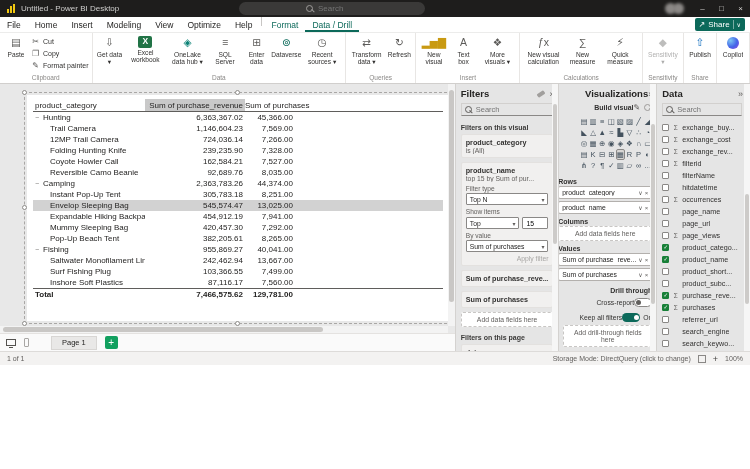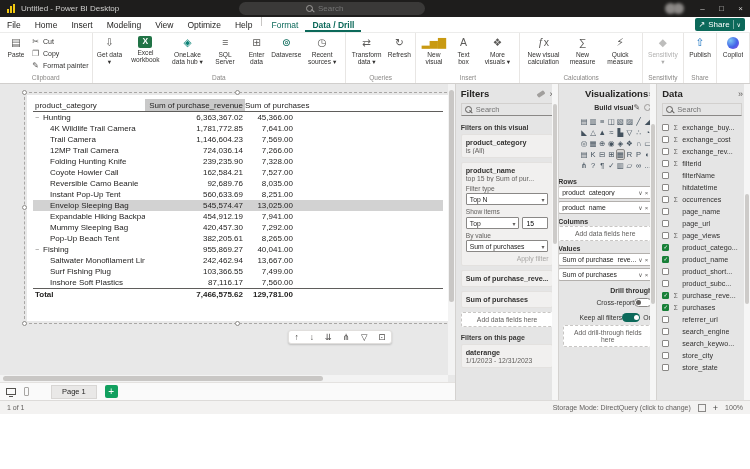--- a/index.html
+++ b/index.html
@@ -1,18 +1,18 @@
 <!DOCTYPE html>
 <html style="--accent-teal: #0c695a; --checkbox-green: #188038; --excel-green: #217346; --logo-yellow: #f2c811; --add-page-green: #12a05f; --selected-row-gray: #d2d2d2; --selected-header-gray: #c9c9c9; --titlebar-bg: #1e1d1c;"><head>
 <meta charset="utf-8">
 <style>
   *{box-sizing:border-box;margin:0;padding:0;}
   html,body{width:750px;height:469px;overflow:hidden;background:#fff;
     font-family:"Liberation Sans","DejaVu Sans",sans-serif;color:#252423;}
-  #app{position:relative;width:750px;height:414px;display:flex;flex-direction:column;overflow:hidden;}
+  #app{position:relative;width:750px;height:365px;display:flex;flex-direction:column;overflow:hidden;}
 
   
   .titlebar{height:17px;background:var(--titlebar-bg,#1e1d1c);display:flex;align-items:center;
     color:#cfcecd;font-size:8px;position:relative;flex:0 0 auto;}
   .pbilogo{display:flex;align-items:flex-end;gap:1px;height:9px;margin:0 6px 0 7px;}
   .pbilogo i{display:block;width:2px;background:var(--logo-yellow,#f2c811);}
   .pbilogo i:nth-child(1){height:4px;}.pbilogo i:nth-child(2){height:7px;}.pbilogo i:nth-child(3){height:9px;}
   .tsearch{position:absolute;left:239px;top:2px;width:186px;height:13px;background:#3a3938;border-radius:7px;
     display:flex;align-items:center;justify-content:center;gap:4px;color:#bdbbb9;}
   .tsearch input{border:0;outline:0;background:transparent;color:#bdbbb9;font-size:8px;width:40px;}
@@ -22,21 +22,21 @@
   .avatars{position:absolute;right:66px;top:3px;display:flex;}
   .avatars i{width:11px;height:11px;border-radius:50%;background:#8b8886;filter:blur(1.5px);margin-left:-3px;display:block;}
   .winbtns{margin-left:auto;display:flex;height:100%;}
   .winbtns span{width:19px;height:100%;display:flex;align-items:center;justify-content:center;font-size:8px;color:#d6d4d2;}
 
   
   .menubar{height:16px;background:#fff;display:flex;align-items:center;font-size:8.5px;
     border-bottom:1px solid #ececeb;flex:0 0 auto;}
   .mtab{padding:0 7px;height:100%;display:flex;align-items:center;color:#252423;cursor:default;}
   .mtab.contextual{color:var(--accent-teal,#0c695a);}
-  .mtab.contextual-active{color:var(--accent-teal,#0c695a);font-weight:bold;box-shadow:inset 0 -2px 0 var(--accent-teal,#0c695a);}
+  .mtab.contextual-active{color:var(--accent-teal,#0c695a);font-weight:normal;box-shadow:inset 0 -2px 0 var(--accent-teal,#0c695a);}
   .mdiv{width:1px;height:9px;background:#c8c6c4;margin:0 2px;}
   .sharebtn{margin:0 5px 0 auto;height:13px;background:var(--accent-teal,#0c695a);color:#fff;border-radius:2px;
     display:flex;align-items:center;font-size:8px;padding:0 4px;gap:3px;}
   .sharebtn .sdiv{width:1px;height:9px;background:rgba(255,255,255,.45);}
 
   
   .ribbon{height:51px;background:#fff;border-bottom:1px solid #d1cfcd;display:flex;flex:0 0 auto;overflow:hidden;}
   .rgroup{display:flex;flex-direction:column;border-right:1px solid #e8e6e4;padding:2px 3px 0;}
   .ritems{flex:1;display:flex;align-items:flex-start;gap:2px;}
   .rlabel{height:11px;font-size:6.5px;color:#8a8886;text-align:center;line-height:11px;white-space:nowrap;}
@@ -368,25 +368,20 @@
                 <div class="c2">Sum of purchase_revenue</div>
                 <div class="c3">Sum of purchases</div>
               </div>
               <div id="tbl-body">
                   <div class="trow rcategory">
                     <div class="c1"><span class="exp">−</span>Hunting</div>
                     <div class="c2">6,363,367.02</div>
                     <div class="c3">45,366.00</div>
                   </div>
                   <div class="trow ritem">
-                    <div class="c1">4K Wildlife Trail Camera</div>
-                    <div class="c2">1,781,772.85</div>
-                    <div class="c3">7,641.00</div>
-                  </div>
-                  <div class="trow ritem">
                     <div class="c1">Trail Camera</div>
                     <div class="c2">1,146,604.23</div>
                     <div class="c3">7,569.00</div>
                   </div>
                   <div class="trow ritem">
                     <div class="c1">12MP Trail Camera</div>
                     <div class="c2">724,036.14</div>
                     <div class="c3">7,266.00</div>
                   </div>
                   <div class="trow ritem">
@@ -397,23 +392,28 @@
                   <div class="trow ritem">
                     <div class="c1">Coyote Howler Call</div>
                     <div class="c2">162,584.21</div>
                     <div class="c3">7,527.00</div>
                   </div>
                   <div class="trow ritem">
                     <div class="c1">Reversible Camo Beanie</div>
                     <div class="c2">92,689.76</div>
                     <div class="c3">8,035.00</div>
                   </div>
+                  <div class="trow rcategory">
+                    <div class="c1"><span class="exp">−</span>Camping</div>
+                    <div class="c2">2,363,783.26</div>
+                    <div class="c3">44,374.00</div>
+                  </div>
                   <div class="trow ritem">
                     <div class="c1">Instant Pop-Up Tent</div>
-                    <div class="c2">560,633.69</div>
+                    <div class="c2">305,783.18</div>
                     <div class="c3">8,251.00</div>
                   </div>
                   <div class="trow ritem rsel">
                     <div class="c1">Envelop Sleeping Bag</div>
                     <div class="c2">545,574.47</div>
                     <div class="c3">13,025.00</div>
                   </div>
                   <div class="trow ritem">
                     <div class="c1">Expandable Hiking Backpack</div>
                     <div class="c2">454,912.19</div>

